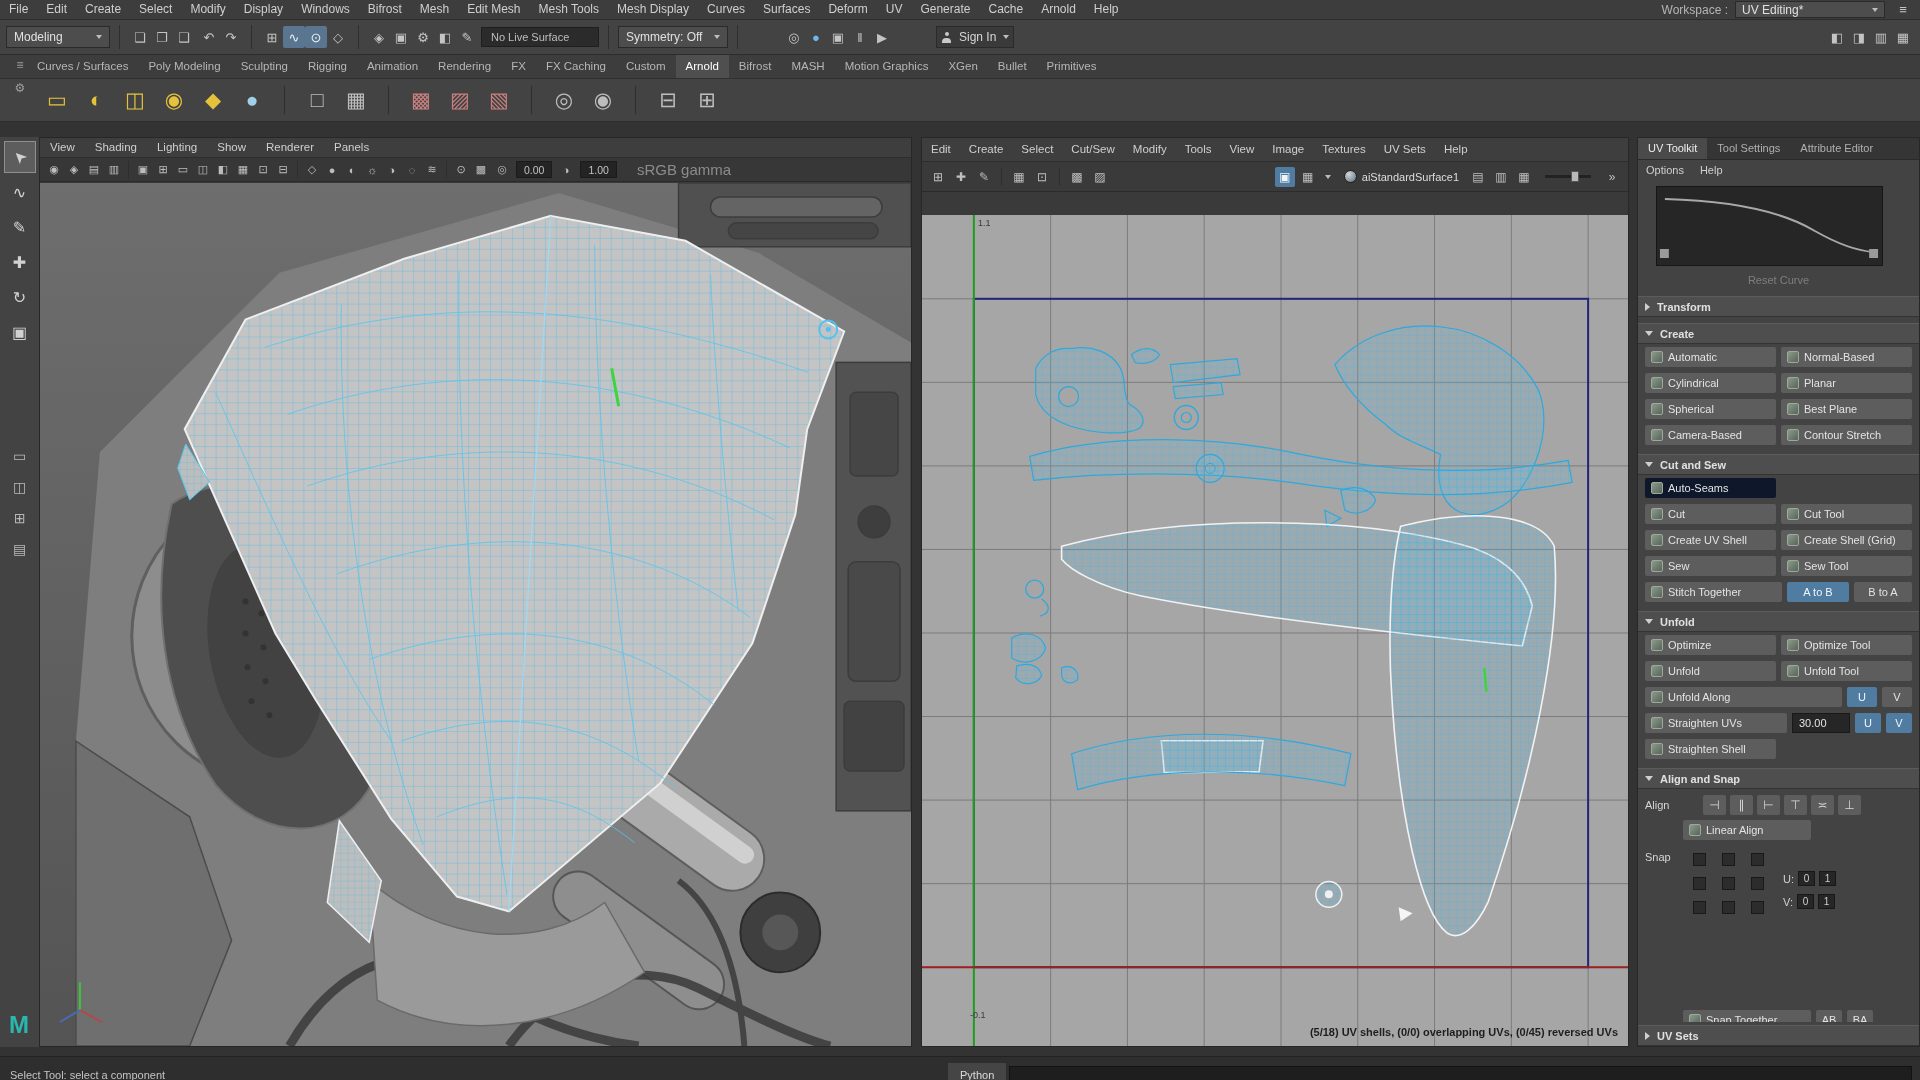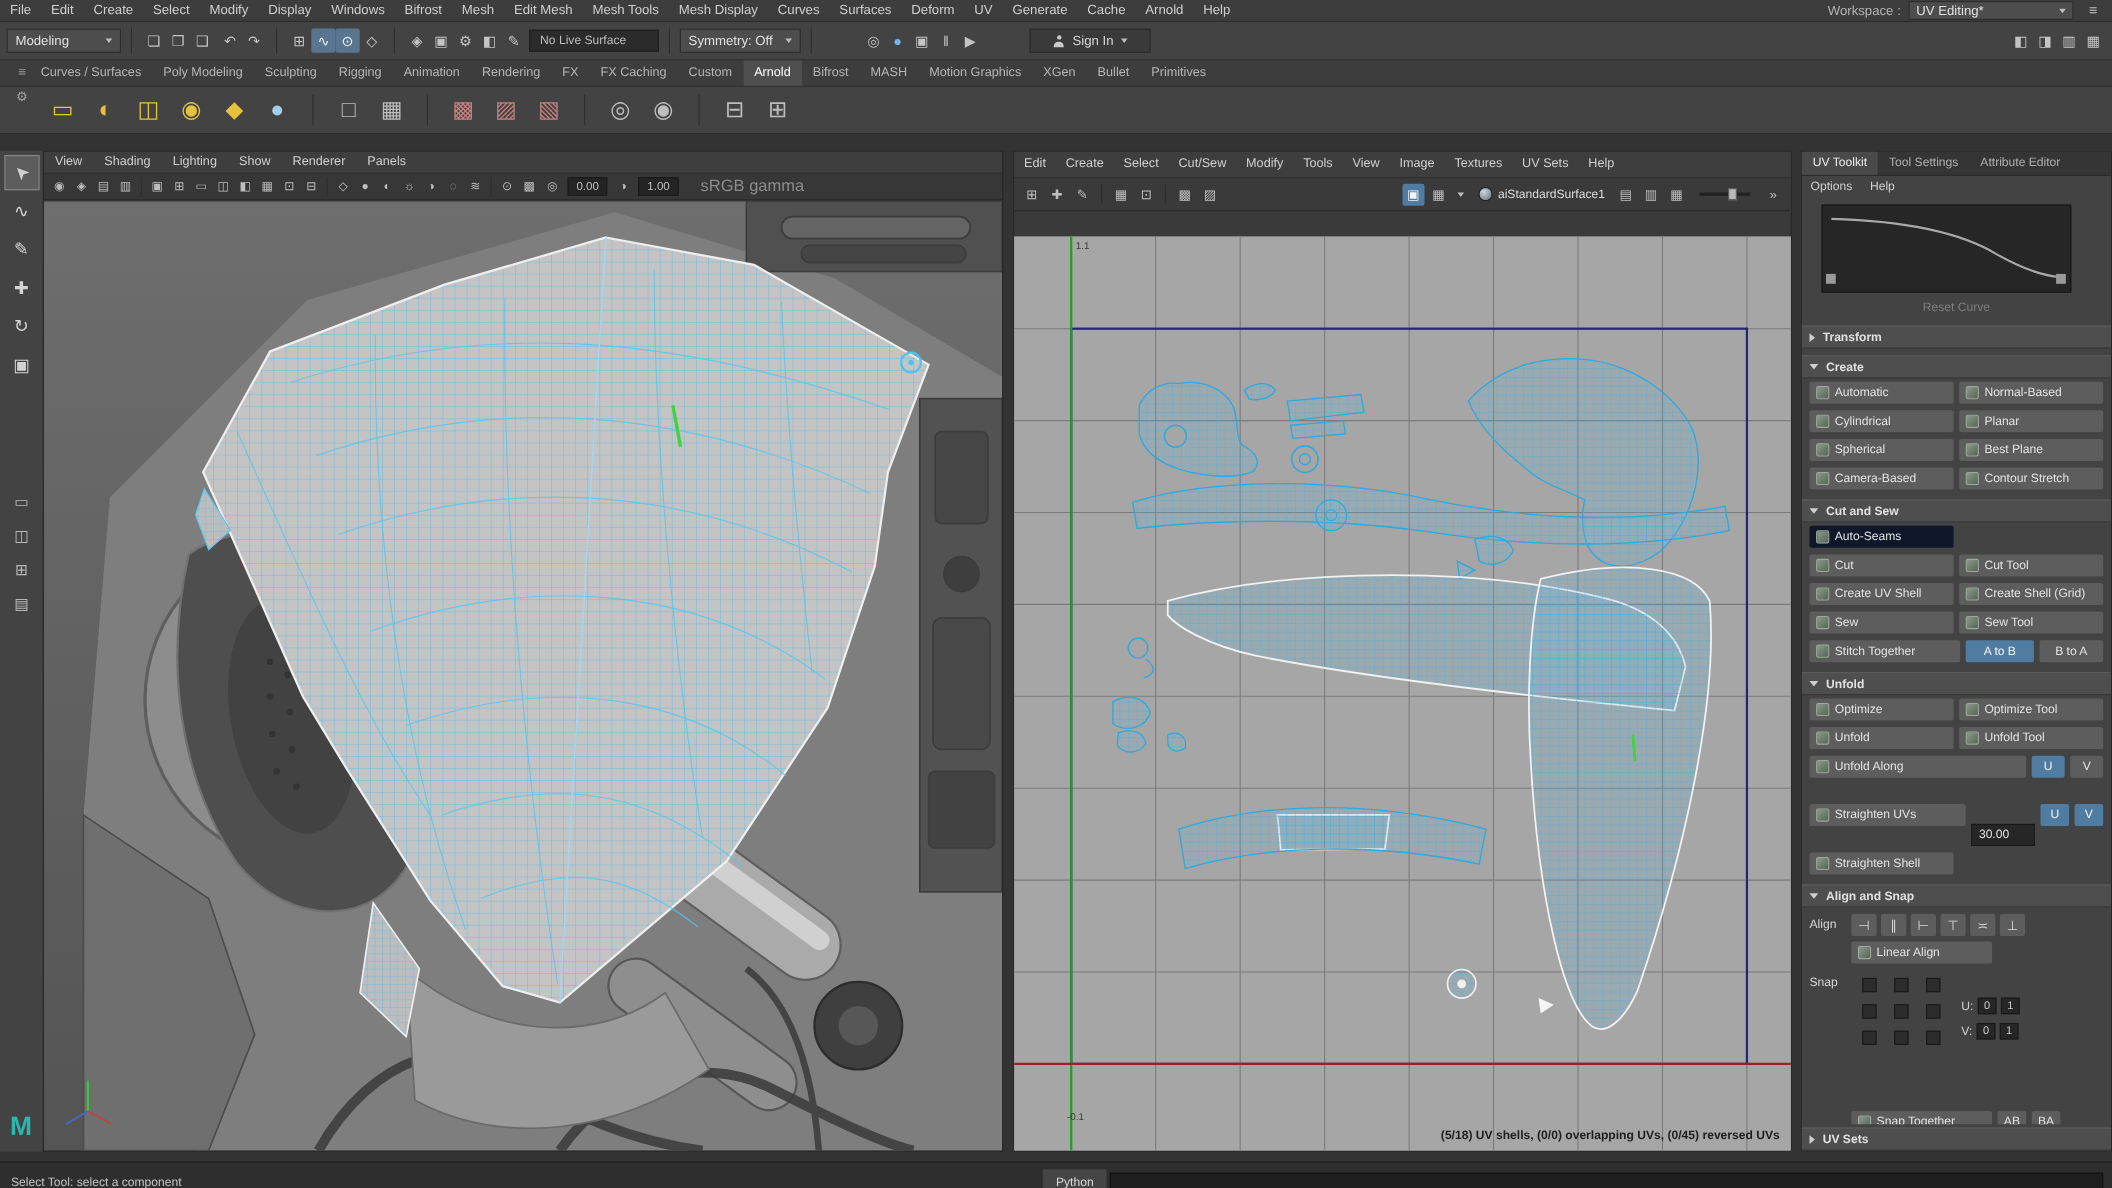--- a/index.html
+++ b/index.html
@@ -21,21 +21,21 @@
            border-bottom:1px solid #2c2c2c;display:flex;align-items:center;padding:0 6px;gap:3px;}
   .drop{background:#4d4d4d;border:1px solid #2a2a2a;height:22px;display:flex;align-items:center;
         justify-content:space-between;padding:0 7px;gap:10px;color:#e0e0e0;}
   .tsep{width:1px;height:24px;background:#2e2e2e;margin:0 6px;flex:none;}
   .tbtn{width:22px;height:22px;flex:none;display:flex;align-items:center;justify-content:center;
         color:#c4c4c4;font-size:13px;border-radius:2px;}
   .tbtn.active{background:#5a7590;color:#eaf2f8;}
   .tfield{background:#2b2b2b;border:1px solid #1e1e1e;color:#bdbdbd;font-size:11px;
           height:20px;display:flex;align-items:center;padding:0 9px;white-space:nowrap;}
   .signin{background:#3a3a3a;border:1px solid #2a2a2a;height:22px;display:flex;align-items:center;
-          gap:7px;padding:0 20px;color:#d6d6d6;text-align:center;}
+          gap:7px;padding:0 4px;color:#d6d6d6;text-align:center;}
   .gsep{width:1px;height:18px;background:#2e2e2e;margin:0 4px;align-self:center;flex:none;}
 
   
   .shelftabs{position:absolute;top:55px;left:0;right:0;height:24px;background:#3d3d3d;
              border-bottom:1px solid #303030;display:flex;align-items:flex-end;padding-left:27px;}
   .stab{padding:0 10px;line-height:23px;font-size:11.5px;color:#b6b6b6;white-space:nowrap;}
   .stab.active{background:#4f4f4f;color:#ffffff;}
   .shelficons{position:absolute;top:79px;left:0;right:0;height:43px;background:#434343;
               border-bottom:1px solid #2c2c2c;display:flex;align-items:center;gap:9px;padding-left:42px;}
   .shelficon{width:30px;height:30px;flex:none;display:flex;align-items:center;justify-content:center;}
@@ -113,25 +113,25 @@
   .arr.right{border-width:4px 0 4px 5px;border-color:transparent transparent transparent #cfcfcf;}
   .caret{width:0;height:0;border-style:solid;border-width:4px 3.5px 0 3.5px;
          border-color:#bdbdbd transparent transparent transparent;display:inline-block;}
   .trow{display:flex;gap:5px;padding:3px 7px;align-items:center;}
   .tb{flex:1;height:20px;background:#5d5d5d;border-radius:2px;display:flex;align-items:center;
       gap:5px;padding:0 6px;color:#e3e3e3;white-space:nowrap;overflow:hidden;}
   .tb.lt{background:#0f172a;}
   .tb.blue{background:#4f7ca0;color:#f0f5f9;}
   .tb.sm{flex:0 0 30px;justify-content:center;padding:0;}
   .tb.sm2{flex:0 0 26px;justify-content:center;padding:0;}
-  .tb.field{flex:0 0 58px;background:#262626;border:1px solid #191919;border-radius:0;margin-top:36px;}
+  .tb.field{flex:0 0 58px;background:#262626;border:1px solid #191919;border-radius:0;}
   .tb.ghost{background:transparent;}
   .ic{width:12px;height:12px;flex:none;border:1px solid #9cab99;border-radius:2px;
       background:linear-gradient(135deg,#8b9b8a,#57645b);}
-  .alignrow{display:flex;align-items:center;padding:6px 7px 2px 7px;gap:0;}
+  .alignrow{display:flex;align-items:center;padding:6px 7px 2px 7px;gap:20px;}
   .alabel{width:38px;color:#d6d6d6;}
   .abtn{width:23px;height:20px;background:#5d5d5d;border-radius:2px;display:flex;align-items:center;
         justify-content:center;color:#d8d8d8;font-size:12px;flex:none;}
   .snapwrap{display:flex;padding:8px 7px 0 7px;gap:10px;}
   .cbgrid{display:grid;grid-template-columns:repeat(3,16px);grid-auto-rows:18px;gap:6px 13px;margin-top:2px;}
   .cb{width:13px;height:13px;background:#2c2c2c;border:1px solid #191919;}
   .uvcol{margin-left:6px;margin-top:20px;display:flex;flex-direction:column;gap:8px;}
   .uvrow{display:flex;align-items:center;gap:4px;color:#d0d0d0;}
   .uvf{width:17px;height:15px;background:#262626;border:1px solid #181818;color:#cccccc;
        font-size:10px;display:flex;align-items:center;justify-content:center;}

